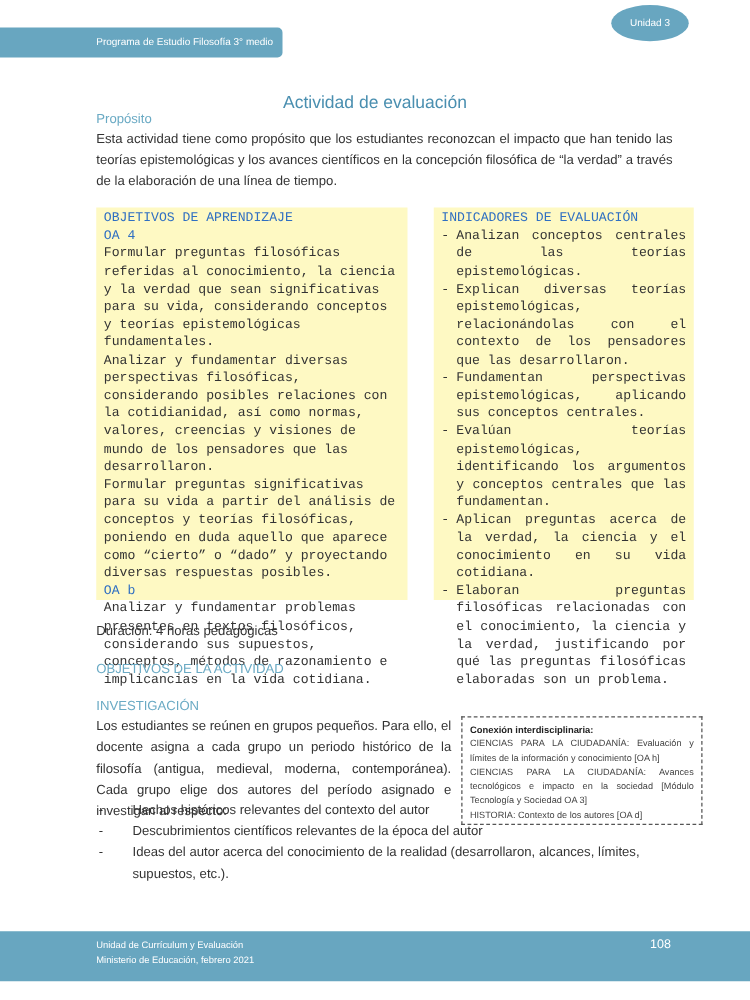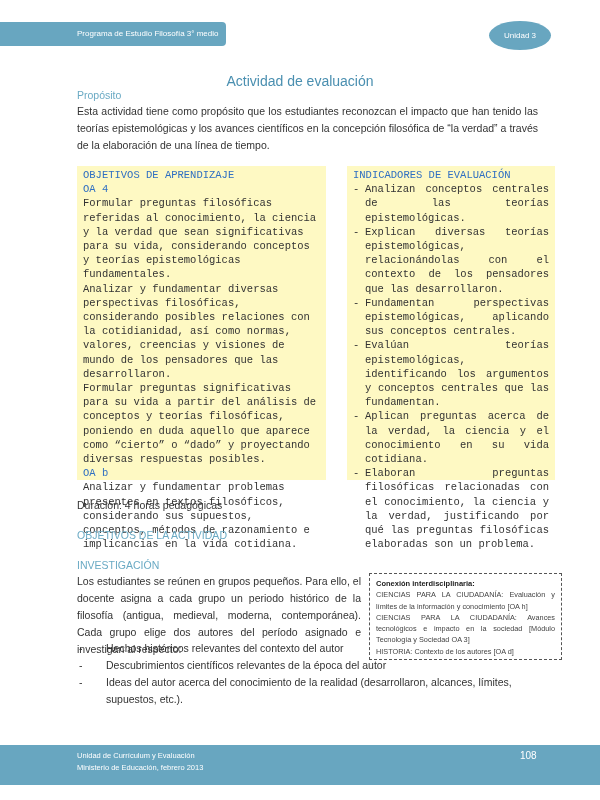--- a/index.html
+++ b/index.html
@@ -11,21 +11,21 @@
   }
   .header-bar {
     position: absolute; left: 0; top: 22px; width: 226px; height: 24px;
     background: #68a6c0; border-radius: 0 4px 4px 0;
   }
   .header-bar span {
     position: absolute; left: 77px; top: 7px;
     font-size: 8px; color: #ffffff;
   }
   .unit-badge {
-    position: absolute; left: 489px; top: 21px; width: 62px; height: 29px;
+    position: absolute; left: 489px; top: 4px; width: 62px; height: 29px;
     background: #68a6c0; border-radius: 50%;
     display: flex; align-items: center; justify-content: center;
     font-size: 8px; color: #ffffff;
   }
   .title {
     position: absolute; left: 0; width: 600px; top: 73px; text-align: center;
     font-size: 14px; color: #4a8fb0;
   }
   .section-label {
     position: absolute; font-size: 10.5px; color: #6aaac4;
@@ -113,15 +113,15 @@
 
 <div class="dashed">
   <div class="dhead">Conexión interdisciplinaria:</div>
   <div>CIENCIAS PARA LA CIUDADANÍA: Evaluación y límites de la información y conocimiento [OA h]</div>
   <div>CIENCIAS PARA LA CIUDADANÍA: Avances tecnológicos e impacto en la sociedad [Módulo Tecnología y Sociedad OA 3]</div>
   <div>HISTORIA: Contexto de los autores [OA d]</div>
 </div>
 
 <div class="footer">
   <div class="f1">Unidad de Currículum y Evaluación</div>
-  <div class="f2">Ministerio de Educación, febrero 2013</div>
+  <div class="f2">Ministerio de Educación, febrero 2021</div>
   <div class="page">108</div>
 </div>
 
 </body></html>

